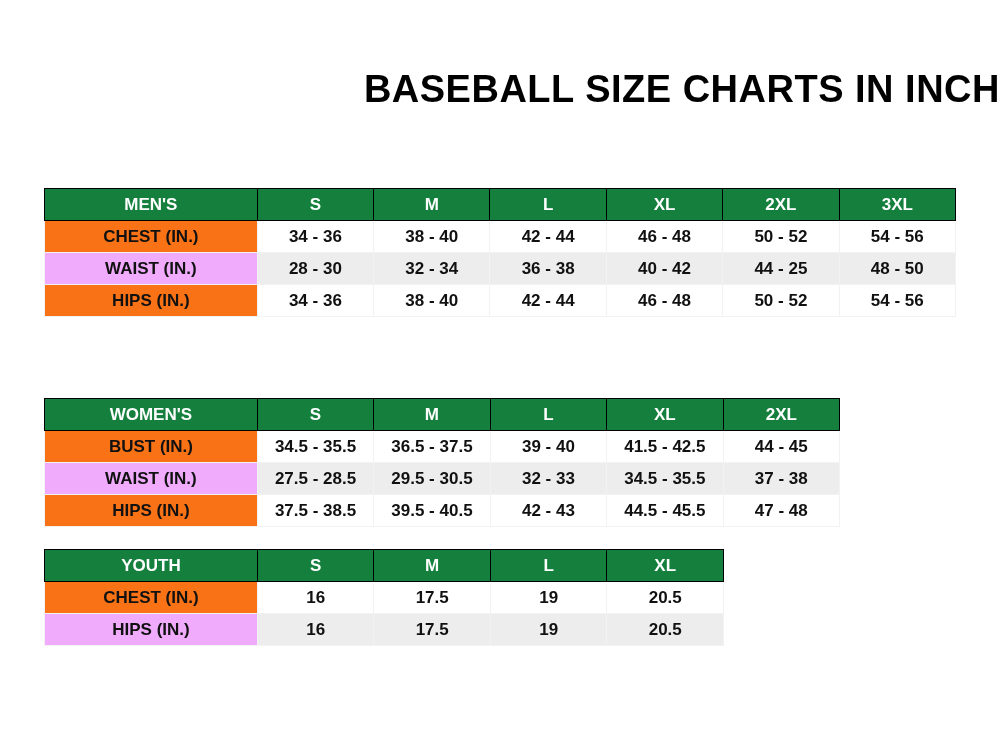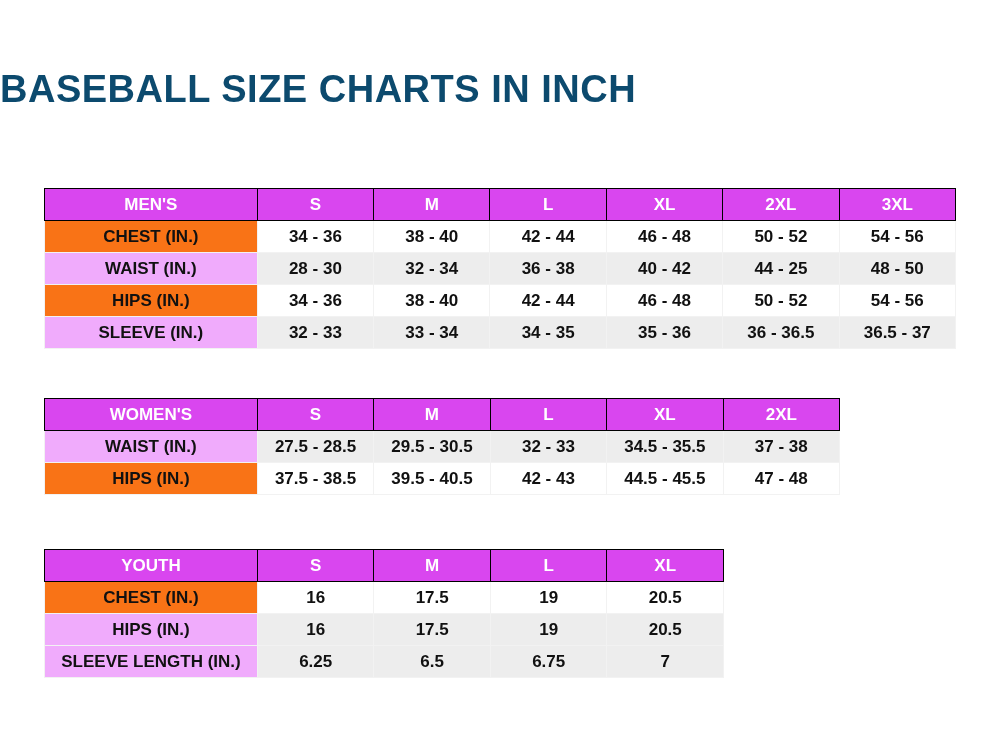--- a/index.html
+++ b/index.html
@@ -19,42 +19,42 @@
     width: 1000px;
     height: 752px;
     position: relative;
     background: #ffffff;
   }
   .title {
     position: absolute;
     top: 68px;
     left: 0;
     width: 1000px;
-    text-align: left;
+    text-align: right;
     font-size: 38px;
     font-weight: bold;
     letter-spacing: 0.5px;
-    color: #0c4a6e;
+    color: #000000;
     font-family: "Liberation Sans", sans-serif;
   }
 
   table.size-table {
     border-collapse: collapse;
     table-layout: fixed;
     font-family: "Liberation Sans", sans-serif;
   }
   table.size-table td {
     border: 1px solid #f2f2f2;
     text-align: center;
     font-weight: bold;
     color: #111111;
     white-space: nowrap;
   }
   table.size-table thead td {
-    background: #d946ef;
+    background: #15803d;
     color: #ffffff;
     font-size: 17px;
     height: 31px;
     line-height: 31px;
     padding: 0;
     border: 1px solid #000000;
   }
   table.size-table tbody td {
     background: #ffffff;
     font-size: 17px;
@@ -153,29 +153,20 @@
         </tr>
         <tr>
           <td class="rowhead">HIPS (IN.)</td>
           <td>34 - 36</td>
           <td>38 - 40</td>
           <td>42 - 44</td>
           <td>46 - 48</td>
           <td>50 - 52</td>
           <td>54 - 56</td>
         </tr>
-        <tr class="alt">
-          <td class="rowhead">SLEEVE (IN.)</td>
-          <td>32 - 33</td>
-          <td>33 - 34</td>
-          <td>34 - 35</td>
-          <td>35 - 36</td>
-          <td>36 - 36.5</td>
-          <td>36.5 - 37</td>
-        </tr>
       </tbody>
     </table>
   </div>
 
   <div id="womens-table-wrap">
     <table class="size-table" id="womens-table">
       <colgroup>
         <col class="c0">
           <col class="cn">
           <col class="cn">
@@ -187,20 +178,28 @@
         <tr>
           <td>WOMEN'S</td>
           <td>S</td>
           <td>M</td>
           <td>L</td>
           <td>XL</td>
           <td>2XL</td>
         </tr>
       </thead>
       <tbody>
+        <tr>
+          <td class="rowhead">BUST (IN.)</td>
+          <td>34.5 - 35.5</td>
+          <td>36.5 - 37.5</td>
+          <td>39 - 40</td>
+          <td>41.5 - 42.5</td>
+          <td>44 - 45</td>
+        </tr>
         <tr class="alt">
           <td class="rowhead">WAIST (IN.)</td>
           <td>27.5 - 28.5</td>
           <td>29.5 - 30.5</td>
           <td>32 - 33</td>
           <td>34.5 - 35.5</td>
           <td>37 - 38</td>
         </tr>
         <tr>
           <td class="rowhead">HIPS (IN.)</td>
@@ -240,24 +239,17 @@
           <td>19</td>
           <td>20.5</td>
         </tr>
         <tr class="alt">
           <td class="rowhead">HIPS (IN.)</td>
           <td>16</td>
           <td>17.5</td>
           <td>19</td>
           <td>20.5</td>
         </tr>
-        <tr class="alt">
-          <td class="rowhead">SLEEVE LENGTH (IN.)</td>
-          <td>6.25</td>
-          <td>6.5</td>
-          <td>6.75</td>
-          <td>7</td>
-        </tr>
       </tbody>
     </table>
   </div>
 
 </div>
 
 </body></html>

